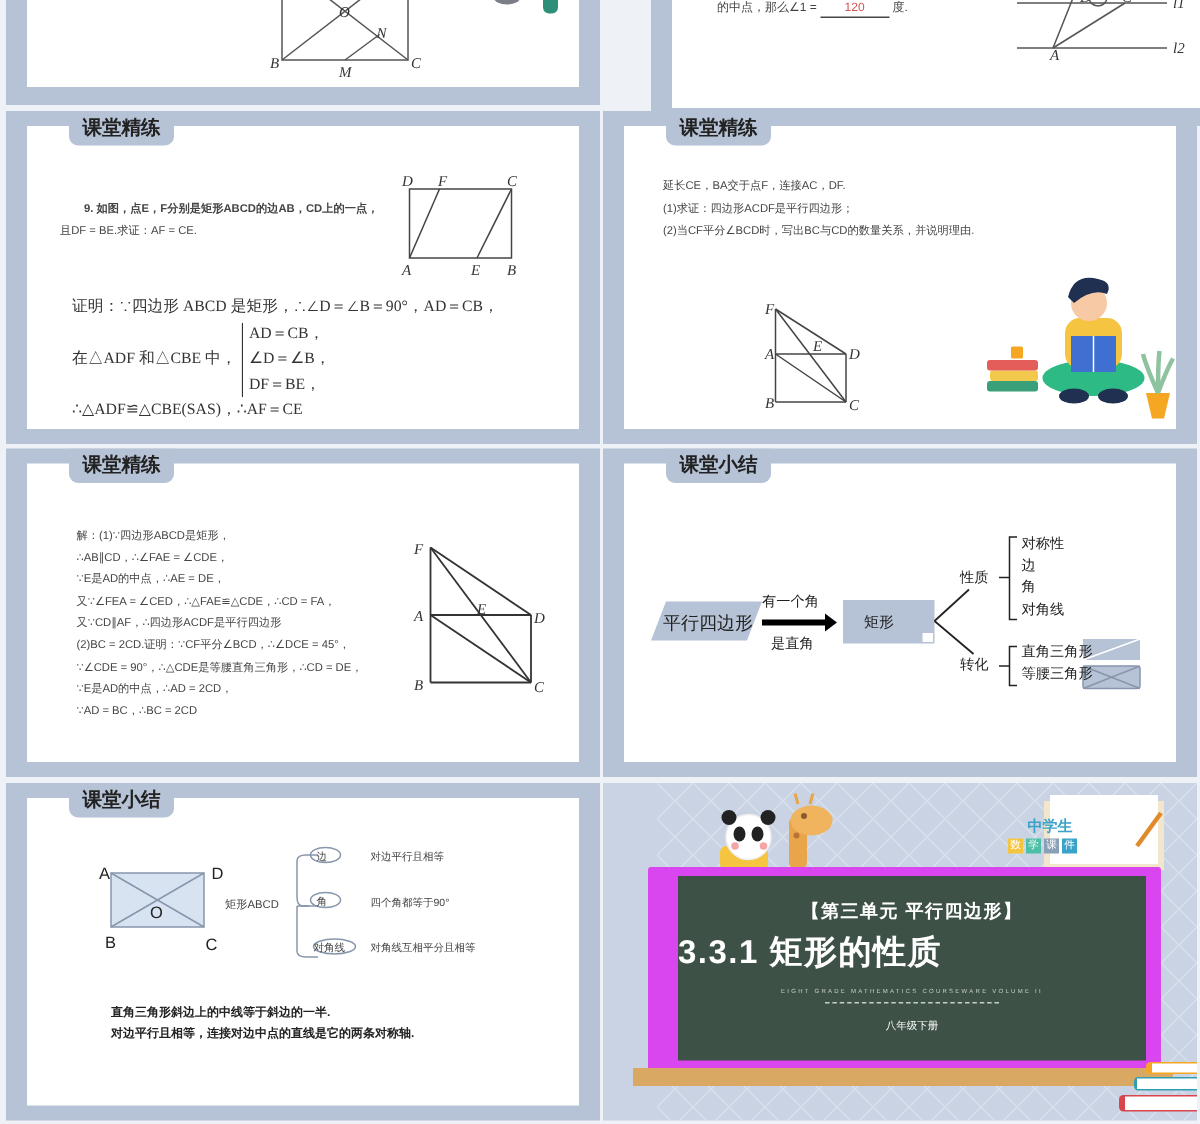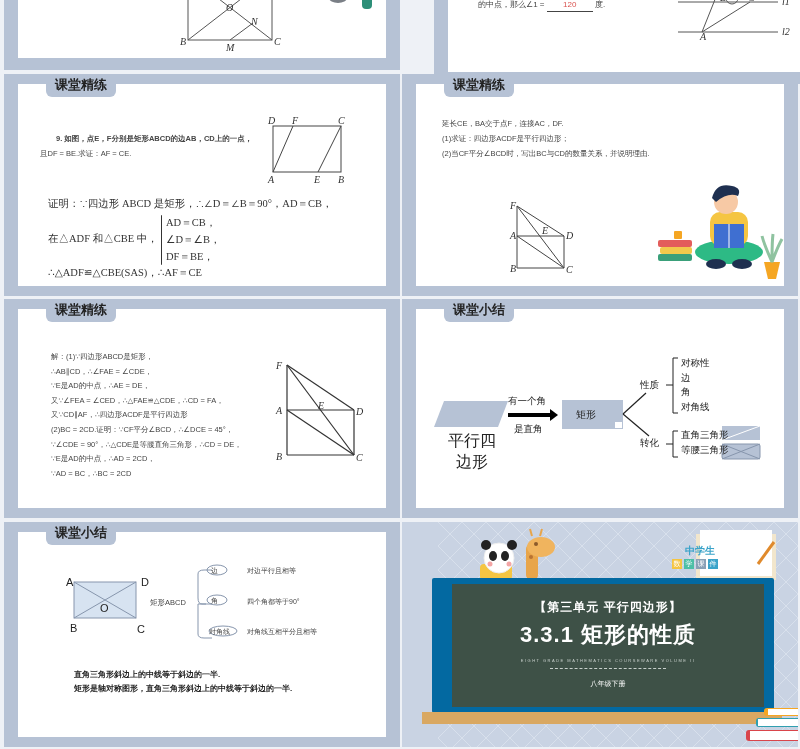--- a/index.html
+++ b/index.html
@@ -24,21 +24,21 @@
   .small { font-size: 8px; color: #444; line-height: 13px; }
   .abs { position: absolute; }
   svg { position: absolute; overflow: visible; }
   .geo-lbl { font-family: "Liberation Serif", serif; font-style: italic; font-size: 10px; fill: #333; }
 
   .proof { font-family: "Liberation Serif", serif; font-size: 10.5px; color: #333; }
   .brace-block { position: absolute; border-left: 1px solid #333; border-radius: 6px 0 0 6px; }
 
   .sol-line { font-size: 7.5px; color: #444; height: 14.6px; white-space: nowrap; }
 
-  .chalkboard { position: absolute; left: 52px; top: 58px; width: 315px; height: 140px; background: #0369a1; border-radius: 2px; }
+  .chalkboard { position: absolute; left: 52px; top: 58px; width: 315px; height: 140px; background: #d946ef; border-radius: 2px; }
   .chalk-inner { position: absolute; left: 10px; top: 8px; right: 10px; bottom: 11px; background: #3e5147; }
 </style>
 </head>
 <body>
 
 <div class="slide s-tl">
   <div class="slide-inner">
     <svg width="396" height="70">
       <rect x="170" y="-20" width="84" height="65" fill="none" stroke="#555" stroke-width="1"></rect>
       <line x1="170" y1="45" x2="254" y2="-20" stroke="#555"></line>
@@ -180,21 +180,21 @@
     </svg>
   </div>
 </div>
 
 <div class="slide s-mr2">
   <div class="tab-label">课堂小结</div>
   <div class="slide-inner">
     <svg width="370" height="200">
       <polygon points="28,92 92,92 82,118 18,118" fill="#b6c2d5"></polygon>
     </svg>
-    <div class="abs" style="left:26px; top:98px; width:60px; text-align:center; font-size:16px; color:#222;margin-top:24px;">平行四边形</div>
+    <div class="abs" style="left:26px; top:98px; width:60px; text-align:center; font-size:12px; color:#222;">平行四边形</div>
     <div class="abs" style="left:92px; top:86px; font-size:9.5px; color:#222;">有一个角</div>
     <div class="abs" style="left:98px; top:114px; font-size:9.5px; color:#222;">是直角</div>
     <svg width="370" height="200">
       <line x1="92" y1="106" x2="136" y2="106" stroke="#000" stroke-width="4"></line>
       <polygon points="134,100 142,106 134,112" fill="#000"></polygon>
       <rect x="146" y="91" width="61" height="29" fill="#b6c2d5"></rect>
       <rect x="199" y="113" width="7" height="6" fill="#fff"></rect>
       <line x1="207" y1="105" x2="230" y2="84" stroke="#222" stroke-width="1.2"></line>
       <line x1="207" y1="105" x2="233" y2="127" stroke="#222" stroke-width="1.2"></line>
       <path d="M262 49 L257 49 L257 104 L262 104" fill="none" stroke="#222"></path>
@@ -244,21 +244,21 @@
     </svg>
     <div class="abs" style="left:132px; top:66px; font-size:7.5px; color:#444;">矩形ABCD</div>
     <div class="abs" style="left:193px; top:34px; font-size:7px; color:#444;">边</div>
     <div class="abs" style="left:229px; top:34px; font-size:7px; color:#444;">对边平行且相等</div>
     <div class="abs" style="left:193px; top:64px; font-size:7px; color:#444;">角</div>
     <div class="abs" style="left:229px; top:65px; font-size:7px; color:#444;">四个角都等于90°</div>
     <div class="abs" style="left:191px; top:95px; font-size:7px; color:#444;">对角线</div>
     <div class="abs" style="left:229px; top:95px; font-size:7px; color:#444;">对角线互相平分且相等</div>
     <div class="abs" style="left:56px; top:136px; font-size:8px; font-weight:bold; color:#222; line-height:14px;">
       <div>直角三角形斜边上的中线等于斜边的一半.</div>
-      <div>矩形是轴对称图形，直角三角形斜边上的中线等于斜边的一半.</div>
+      <div>对边平行且相等，连接对边中点的直线是它的两条对称轴.</div>
     </div>
   </div>
 </div>
 
 <div class="slide s-br">
   <svg width="396" height="225">
     <defs>
       <pattern id="diag" width="24" height="24" patternUnits="userSpaceOnUse">
         <path d="M0 24 L24 0 M0 0 L24 24" stroke="#d8e0ec" stroke-width="1"></path>
       </pattern>
@@ -295,21 +295,21 @@
   <div class="abs" style="left:270px; top:37px; display:flex; gap:2px;">
     <span style="width:10px; height:10px; background:#f5c542; font-size:7px; color:#fff; text-align:center; line-height:10px;">数</span>
     <span style="width:10px; height:10px; background:#4cbfa6; font-size:7px; color:#fff; text-align:center; line-height:10px;">学</span>
     <span style="width:10px; height:10px; background:#8aa0b6; font-size:7px; color:#fff; text-align:center; line-height:10px;">课</span>
     <span style="width:10px; height:10px; background:#3aa3c9; font-size:7px; color:#fff; text-align:center; line-height:10px;">件</span>
   </div>
 
   <div class="chalkboard" style="left:30px; top:56px; width:342px; height:135px;">
     <div class="chalk-inner" style="left:20px; top:6px; right:10px; bottom:6px;">
       <div class="abs" style="left:0; right:0; top:15px; text-align:center; color:#fff; font-size:12px; font-weight:bold; letter-spacing:1px;">【第三单元   平行四边形】</div>
-      <div class="abs" style="left:0; right:0; top:36px; text-align:center; color:#fff; font-size:22px; font-weight:bold; letter-spacing:1px;">3.3.1 矩形的性质</div>
+      <div class="abs" style="left:0; right:0; top:36px; color:#fff; font-size:22px; font-weight:bold; letter-spacing:1px;">3.3.1 矩形的性质</div>
       <div class="abs" style="left:0; right:0; top:74px; text-align:center; color:#c8d0cc; font-size:4px; letter-spacing:1.5px;">EIGHT GRADE MATHEMATICS COURSEWARE VOLUME II</div>
       <div class="abs" style="left:98px; right:98px; top:84px; border-top:1px dashed #c8d0cc;"></div>
       <div class="abs" style="left:0; right:0; top:95px; text-align:center; color:#fff; font-size:7px;">八年级下册</div>
     </div>
   </div>
   <div class="abs" style="left:20px; top:190px; width:360px; height:12px; background:#d9a862;"></div>
 
   <svg width="396" height="225">
     <rect x="326" y="186" width="58" height="8" rx="3" fill="#f5a623"></rect>
     <rect x="330" y="187" width="50" height="6" fill="#fff"></rect>

